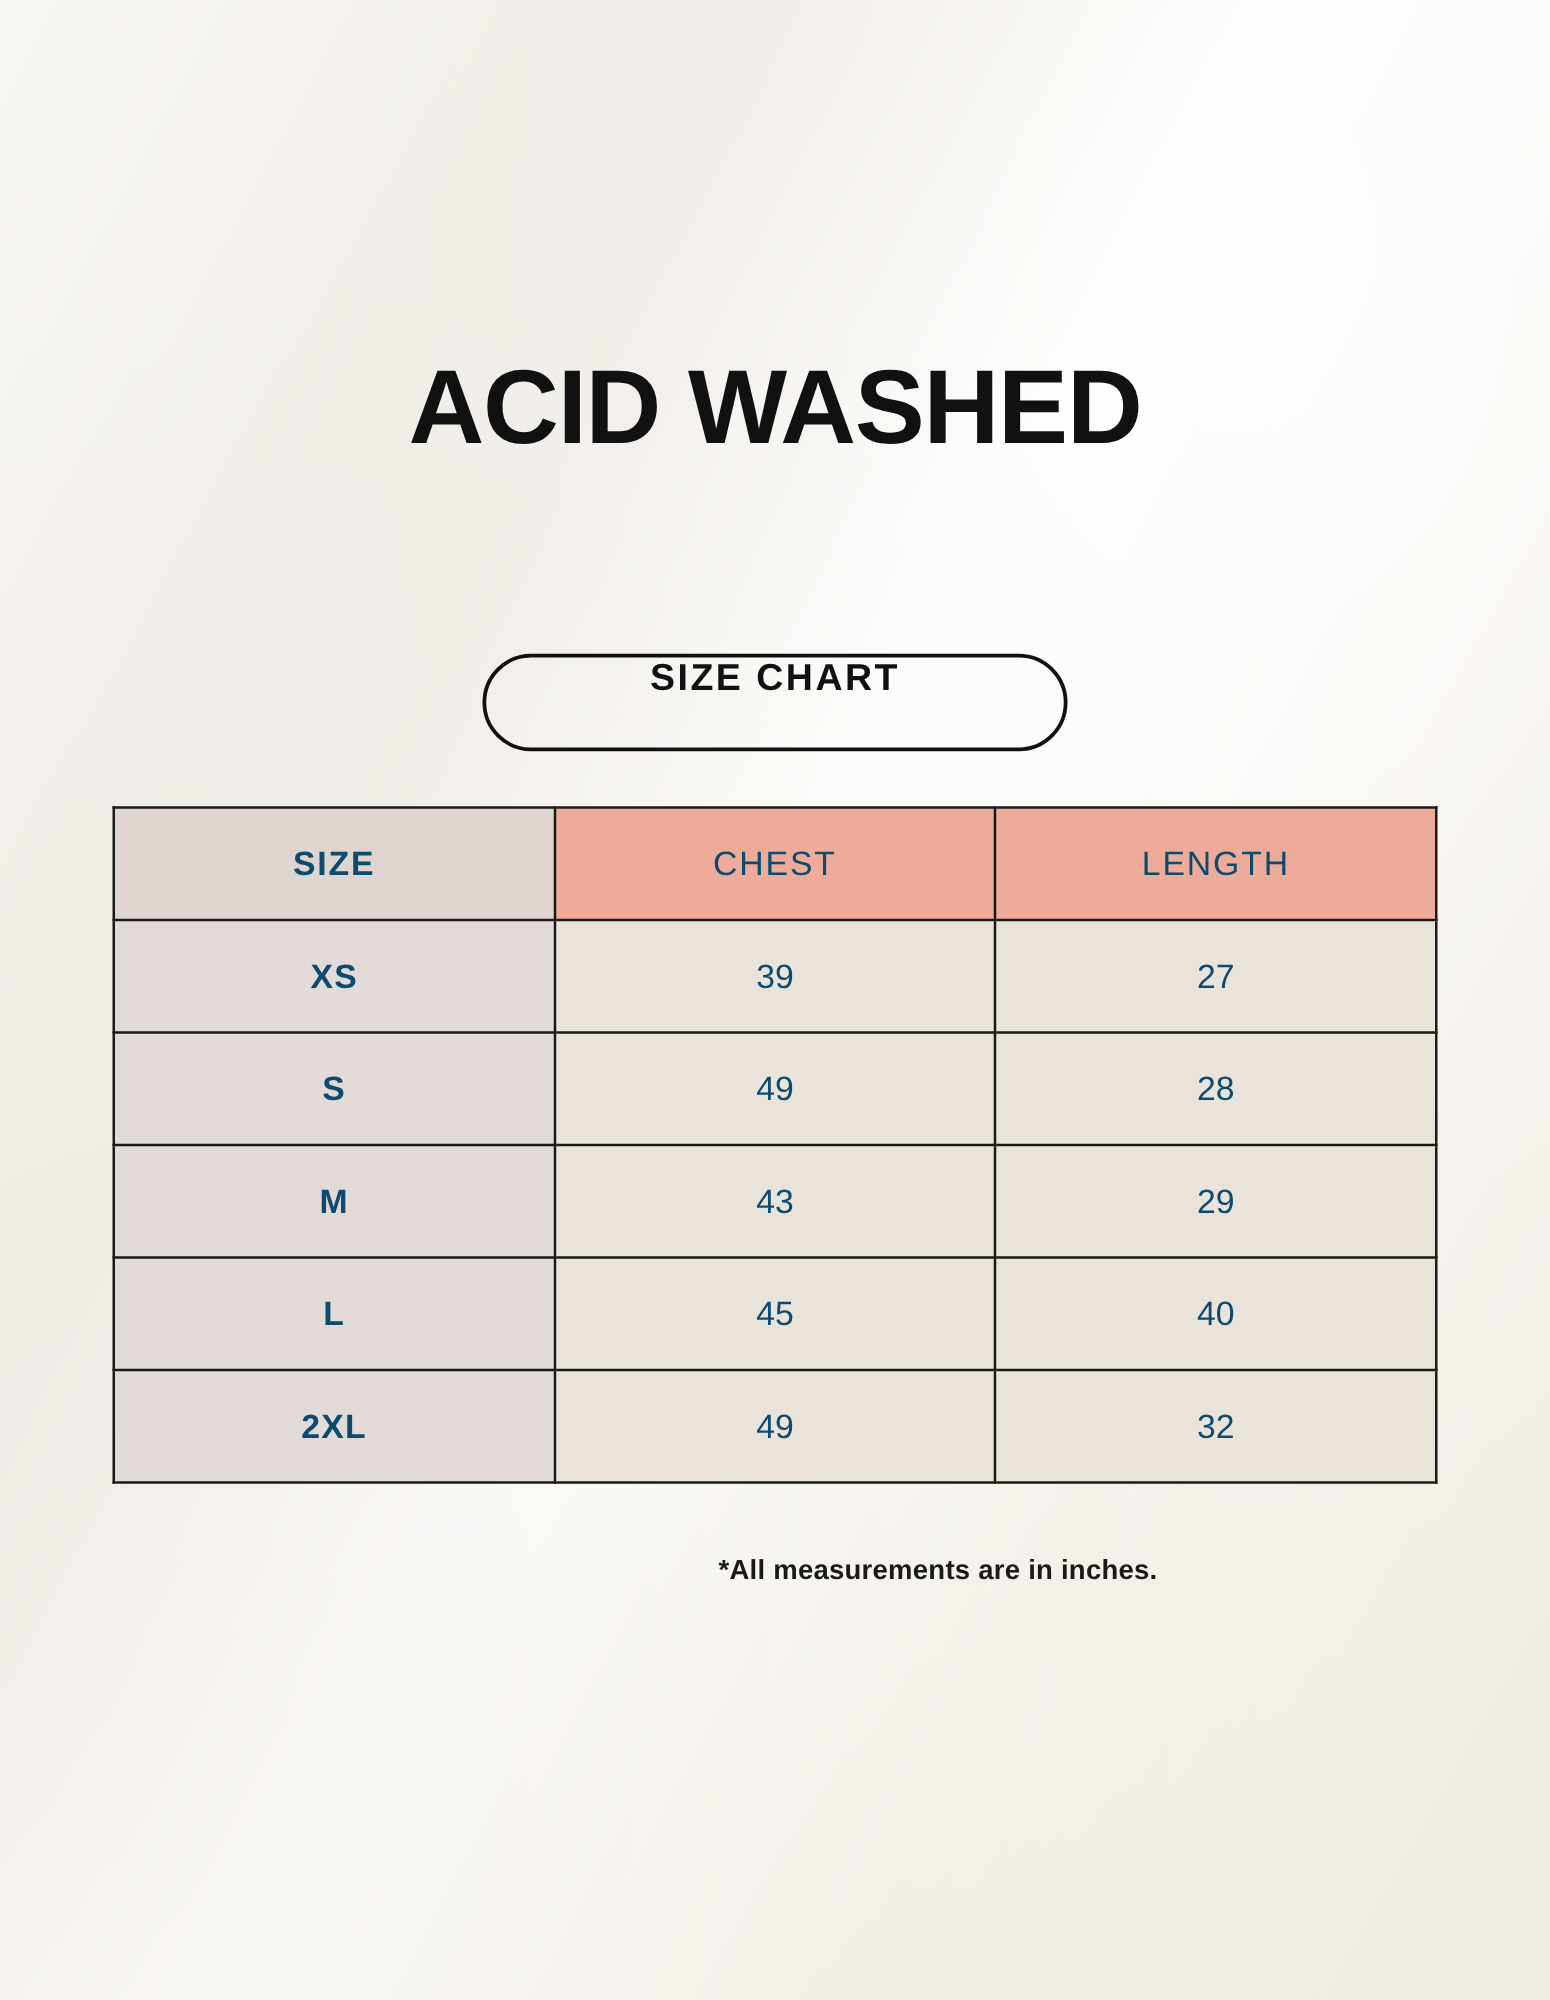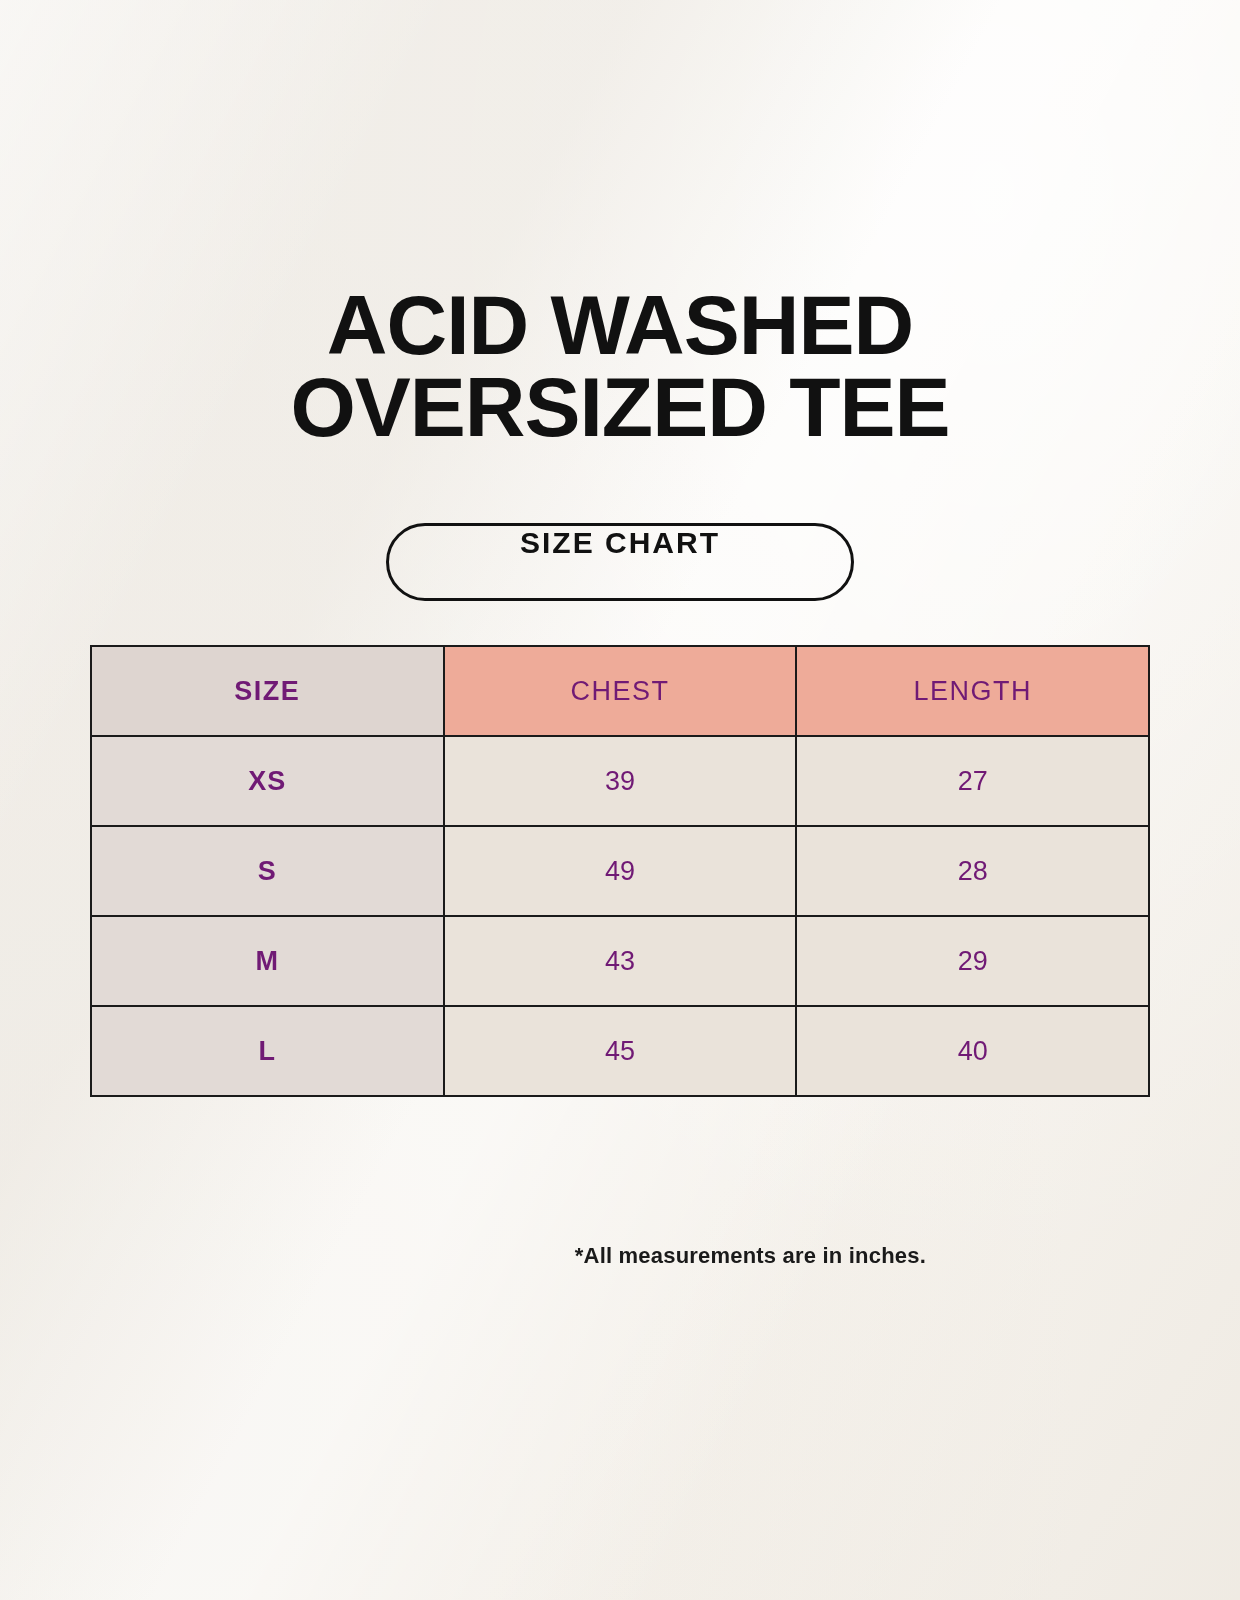--- a/index.html
+++ b/index.html
@@ -81,21 +81,21 @@
     width: 1060px;
     table-layout: fixed;
   }
   table.size-chart th,
   table.size-chart td {
     border: 2px solid #1a1a1a;
     height: 86px;
     text-align: center;
     vertical-align: middle;
     font-size: 27px;
-    color: #701a75;
+    color: #0c4a6e;
   }
   table.size-chart col.c-size { width: 344px; }
   table.size-chart col.c-chest { width: 344px; }
   table.size-chart col.c-length { width: 344px; }
 
   th.head-size {
     background: #ded5d0;
     font-weight: 700;
     letter-spacing: 1.5px;
     font-size: 26px;
@@ -129,21 +129,20 @@
   }
 </style>
 </head>
 <body>
 
 <div class="page">
   <div class="bg-sheen"></div>
 
   <div class="title">
     <span class="line">ACID WASHED</span>
-    <span class="line">OVERSIZED TEE</span>
   </div>
 
   <div class="pill">
     <span class="pill-label">SIZE CHART</span>
   </div>
 
   <div class="table-wrap">
     <table class="size-chart">
       <colgroup>
         <col class="c-size">
@@ -171,18 +170,23 @@
         <tr>
           <td class="size-cell">M</td>
           <td class="val-cell">43</td>
           <td class="val-cell">29</td>
         </tr>
         <tr>
           <td class="size-cell">L</td>
           <td class="val-cell">45</td>
           <td class="val-cell">40</td>
         </tr>
+        <tr>
+          <td class="size-cell">2XL</td>
+          <td class="val-cell">49</td>
+          <td class="val-cell">32</td>
+        </tr>
       </tbody>
     </table>
   </div>
 
   <div class="footnote">*All measurements are in inches.</div>
 </div>
 
 </body></html>

